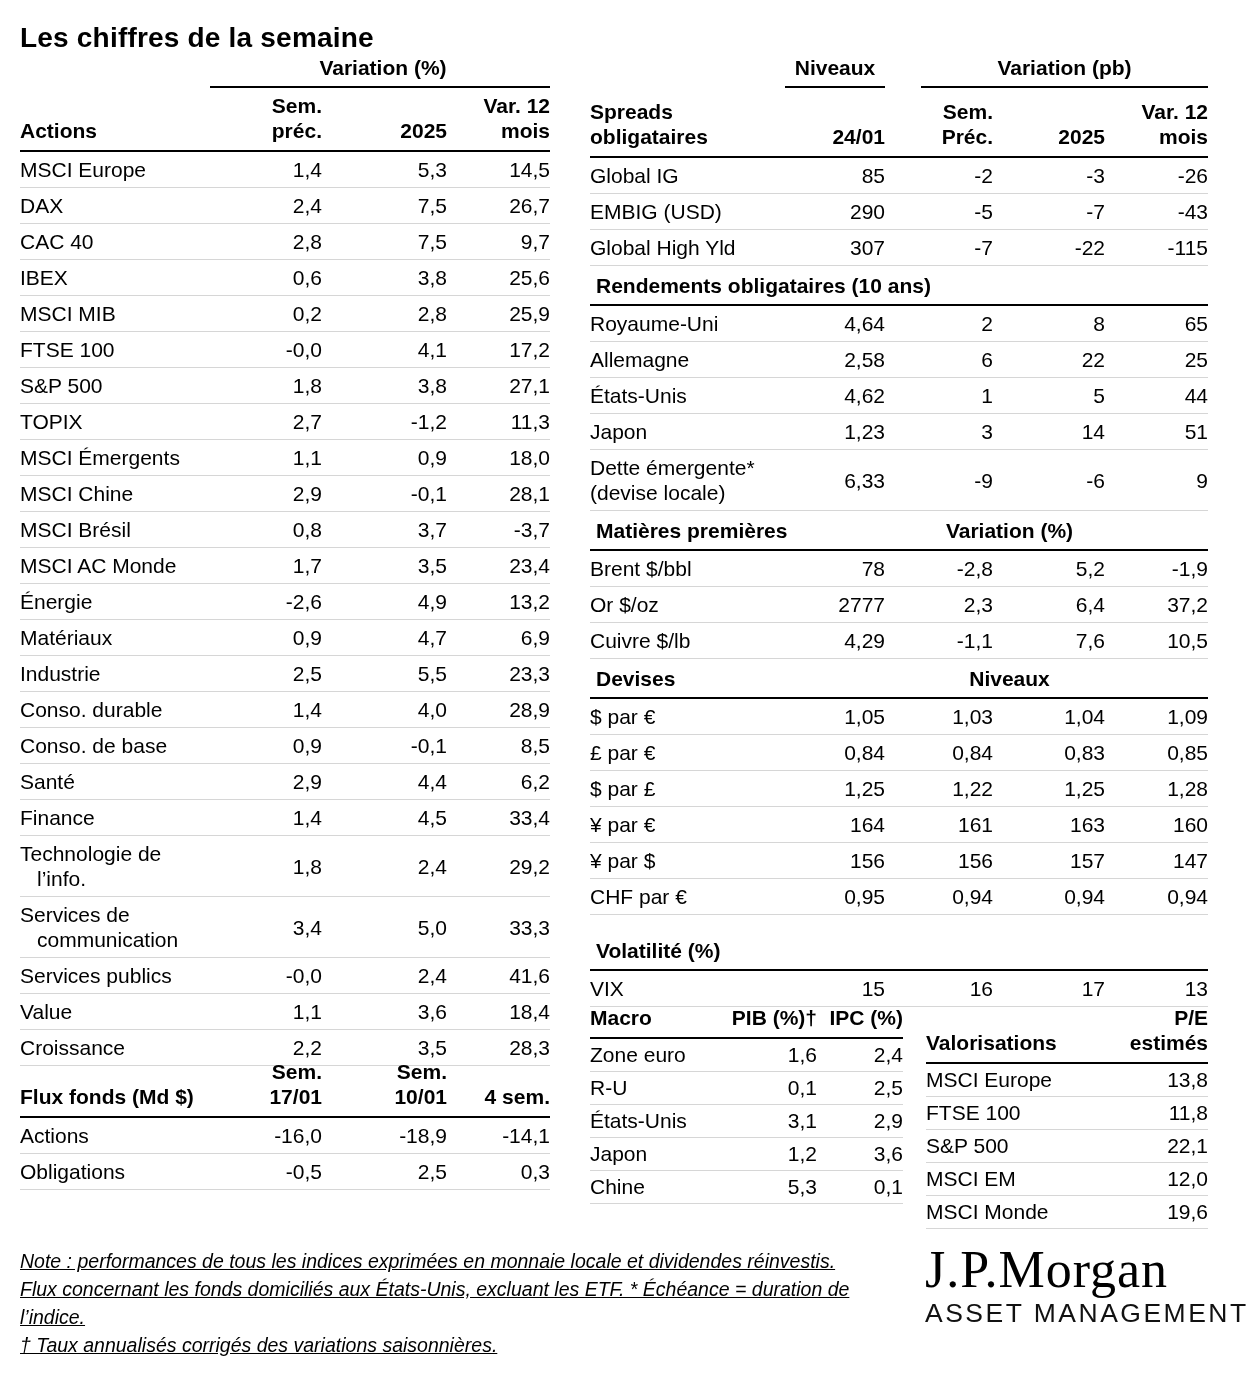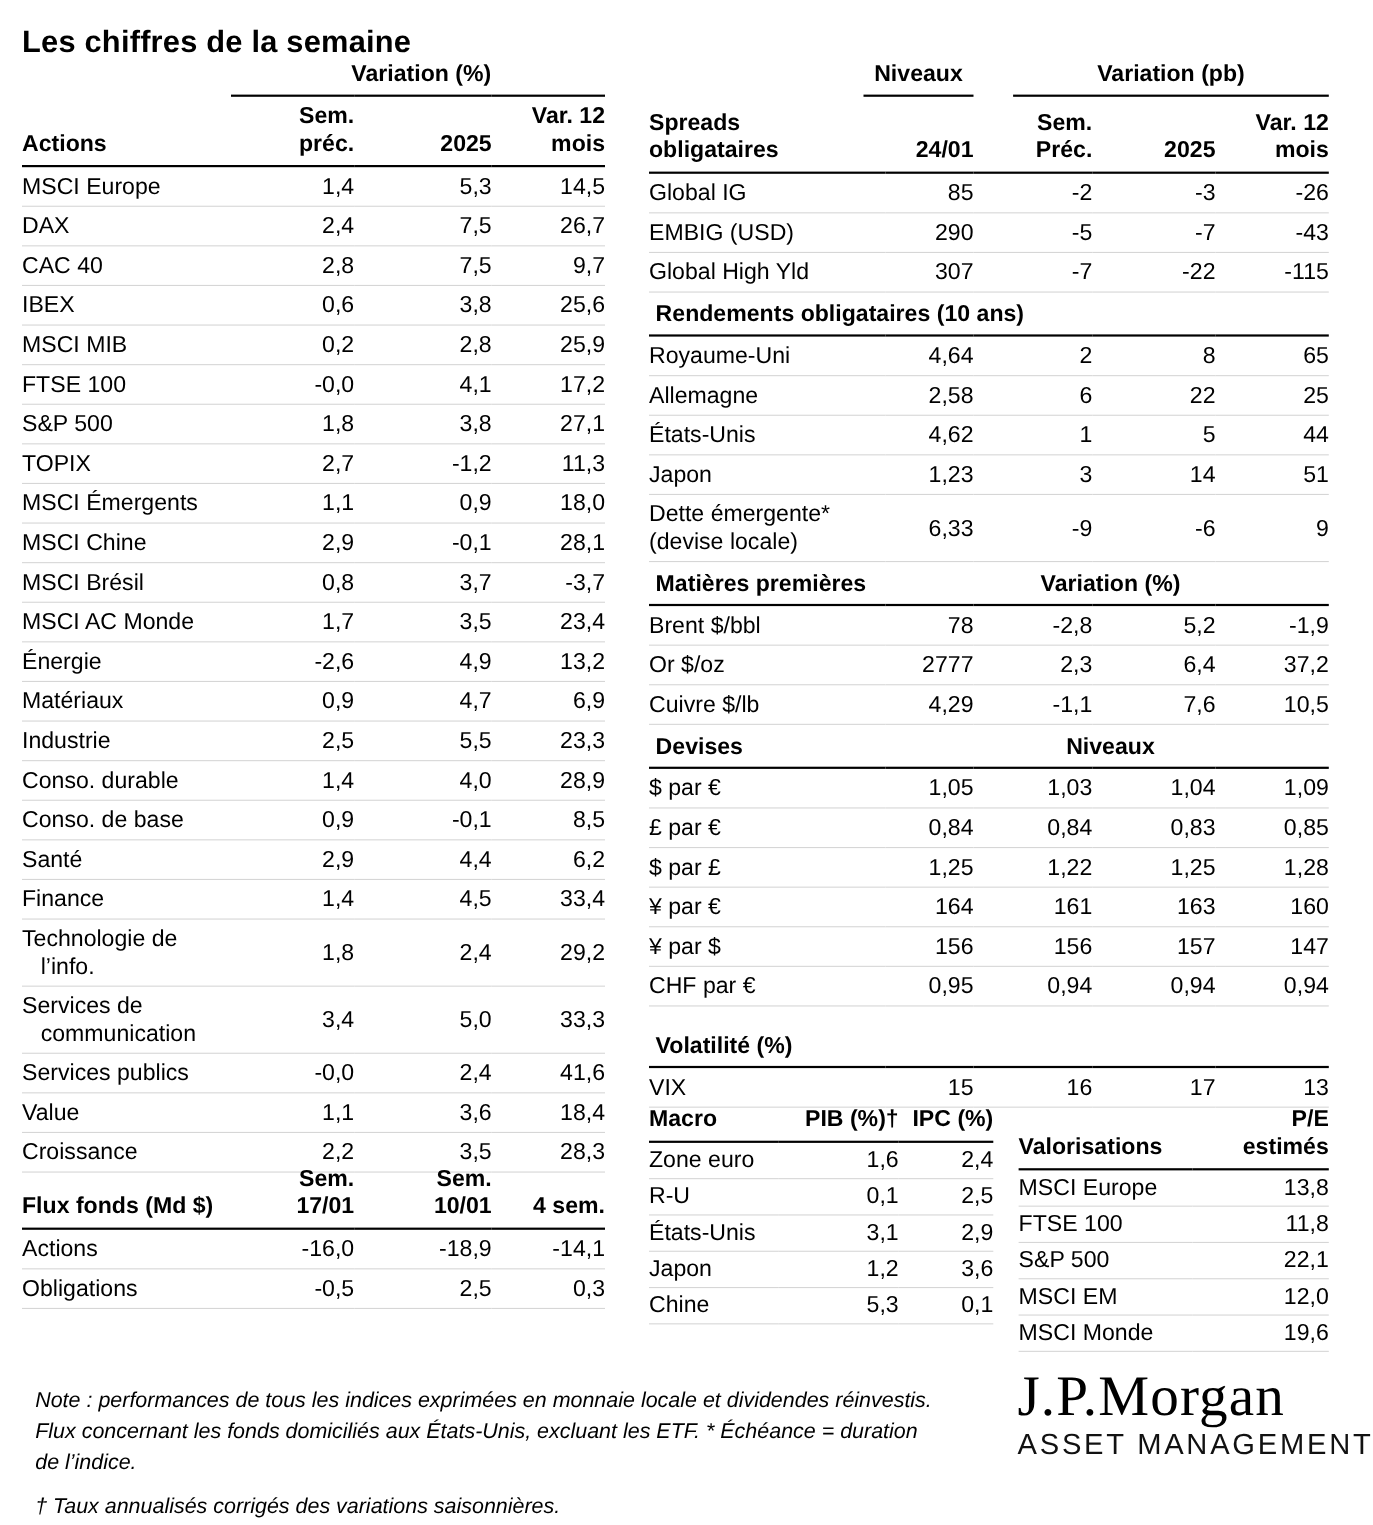--- a/index.html
+++ b/index.html
@@ -50,21 +50,21 @@
   #macro-row     { position: absolute; left: 590px; top: 1002px; width: 618px; display: flex; }
   #macro-block   { width: 313px; }
   #valo-block    { width: 282px; margin-left: 23px; }
   #macro-row td  { padding-top: 3px; padding-bottom: 4px; }
   #macro-row tr.hdr td { padding-bottom: 7px; margin-left: 48px; }
 
   #notes {
     position: absolute; left: 20px; top: 1247px; width: 852px;
     font-style: italic; font-size: 19.5px; line-height: 28px;
   }
-  #notes p { margin: 12px; }
+  #notes p { margin: 0; text-decoration: underline; }
   #logo { position: absolute; left: 925px; top: 1242px; width: 285px; }
   #logo .brand {
     font-family: "Liberation Serif", serif;
     font-size: 52px; line-height: 56px; letter-spacing: 1px; white-space: nowrap;
   }
   #logo .division {
     font-size: 26.5px; line-height: 30px; letter-spacing: 2.5px;
     margin-top: 0; white-space: nowrap; color: #111;
   }
 </style>

